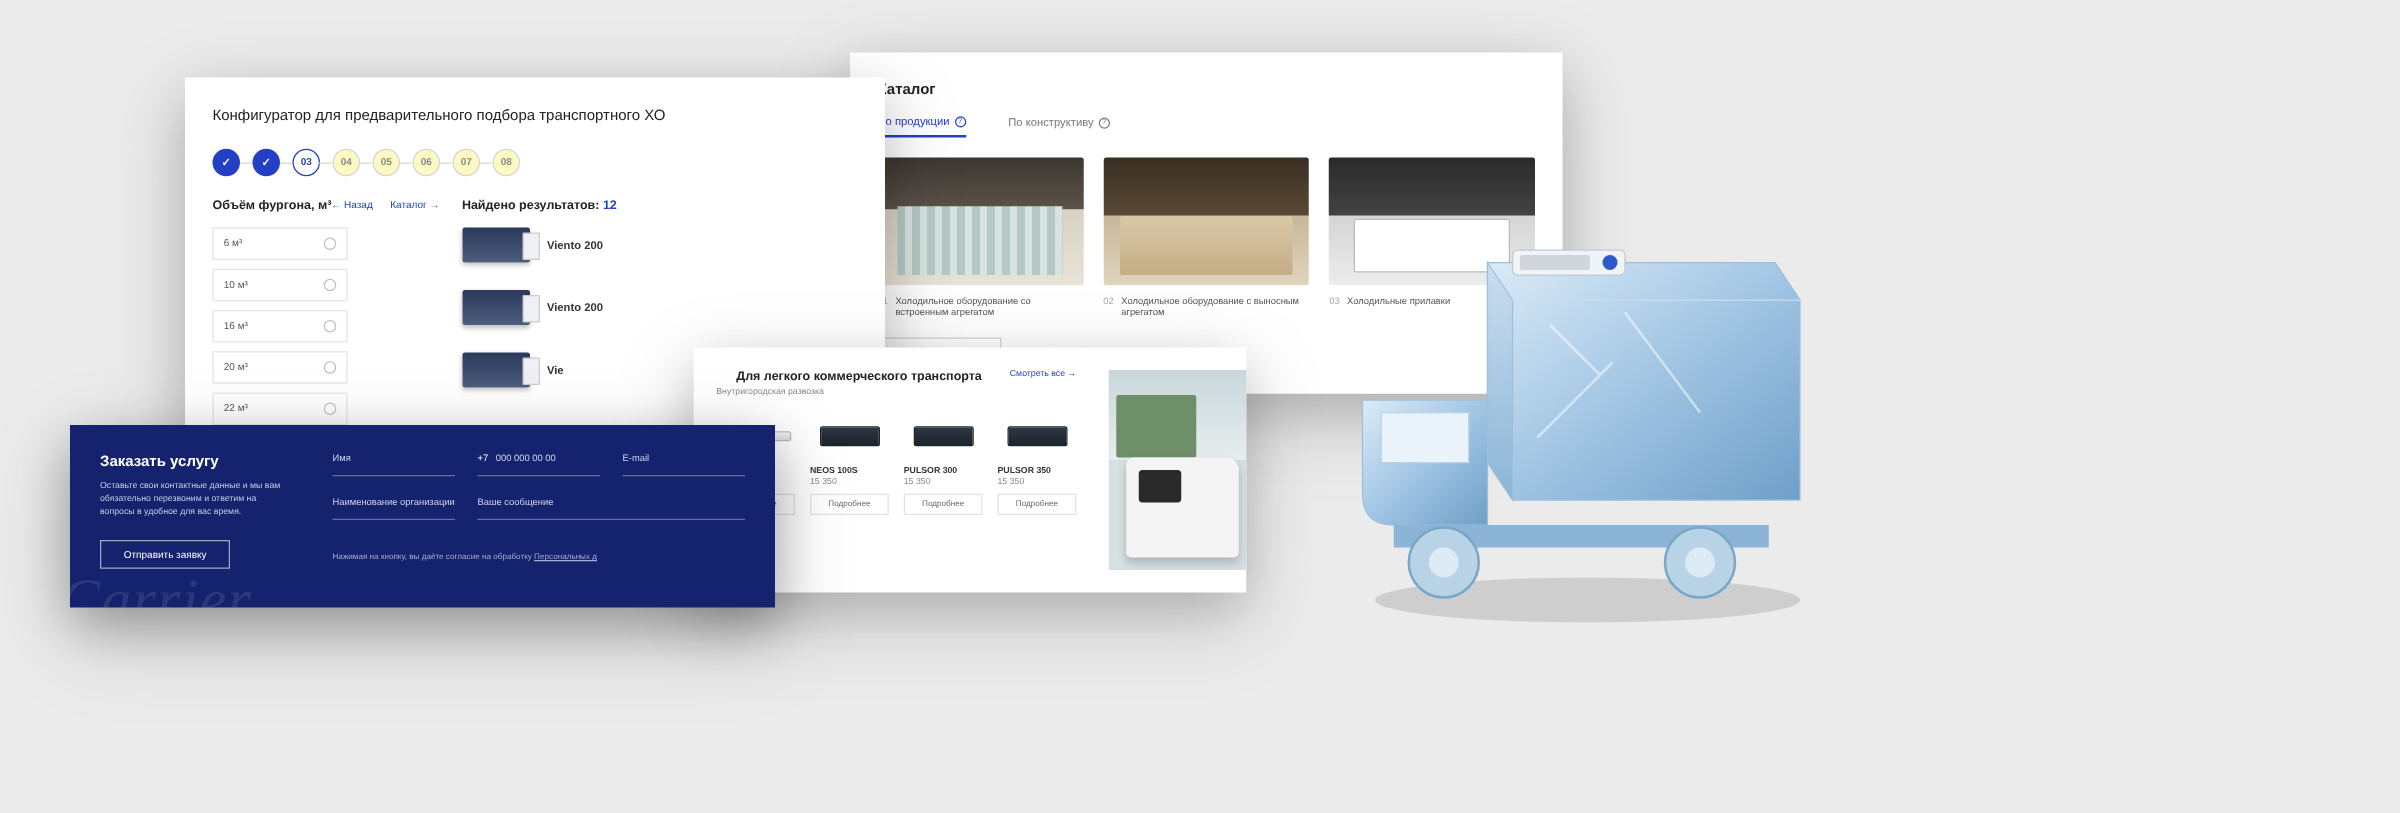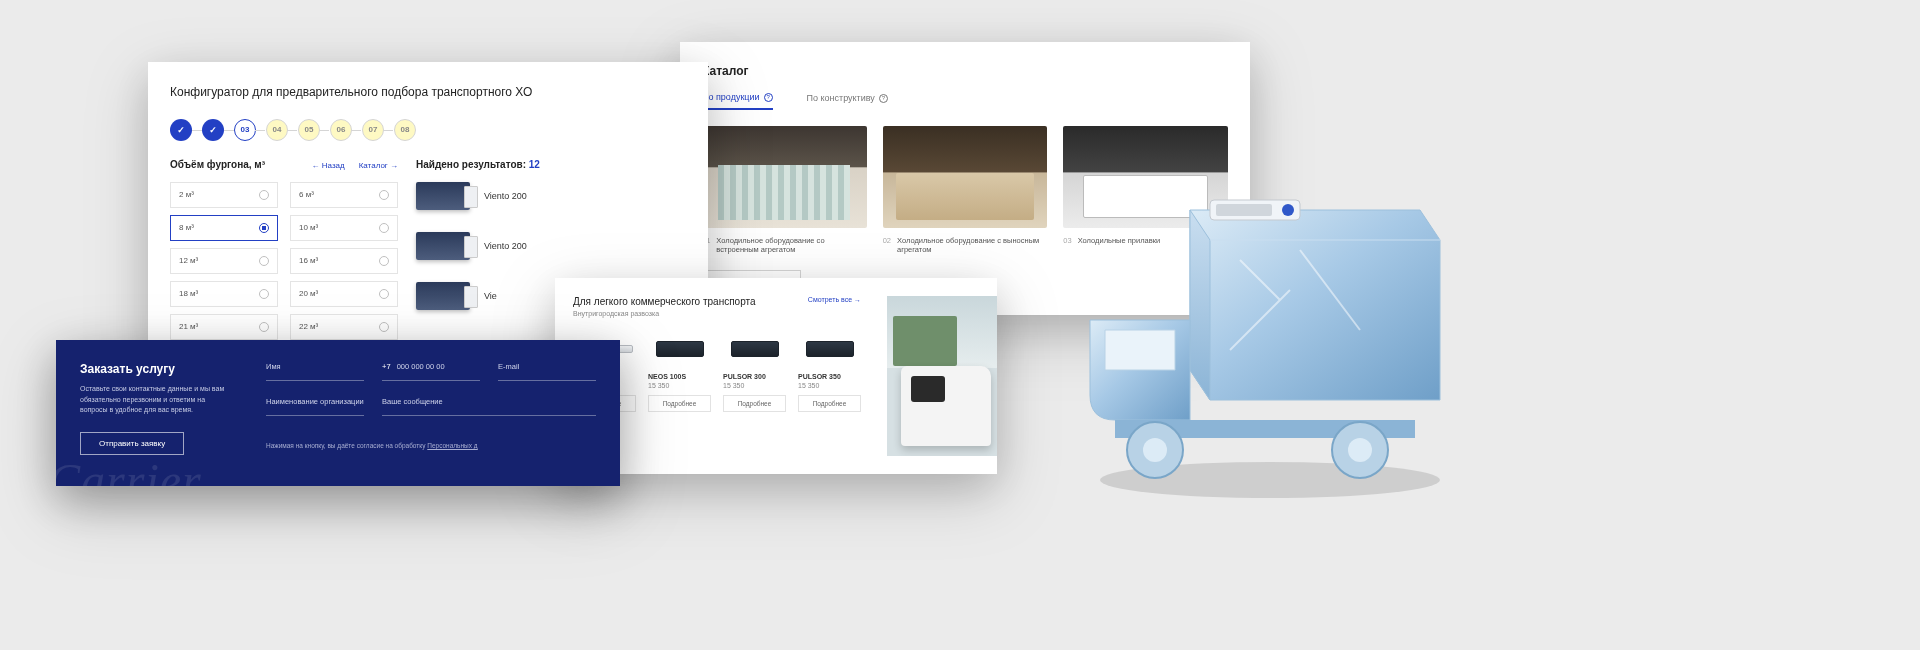--- a/index.html
+++ b/index.html
@@ -27,21 +27,21 @@
   .step {
     width: 22px; height: 22px; border-radius: 50%; display: flex; align-items: center; justify-content: center;
     font-size: 8px; font-weight: 600; margin-right: 10px; position: relative;
   }
   .step::after { content:""; position:absolute; right:-10px; width:10px; height:1px; background:#d5d5d5; top:50%; }
   .step:last-child::after { display:none; }
   .step.done { background:#2340c4; color:#fff; }
   .step.active { border:1px solid #2340c4; color:#2340c4; background:#fff; }
   .step.pending { border:1px solid #d5d5d5; color:#888; background:#fef9c3; }
   .check::before { content:"✓"; font-size:9px; }
-  .cfg-subrow { display:flex; justify-content:space-between; align-items:flex-end; margin-bottom:12px; }
+  .cfg-subrow { display:flex; justify-content:space-between; align-items:flex-start; margin-bottom:12px; }
   .cfg-subtitle { font-size:10px; font-weight:700; color:#232323; }
   .cfg-navbtns { display:flex; gap:14px; font-size:8px; color:#2340c4; }
   .cfg-navbtn { cursor:pointer; }
   .cfg-cols { display:flex; gap:18px; }
   .cfg-options { display:flex; gap:12px; flex: 0 0 auto; }
   .opt-col { display:flex; flex-direction:column; gap:7px; }
   .opt {
     width: 108px; height: 26px; border:1px solid #e4e4e4; display:flex; align-items:center;
     justify-content:space-between; padding:0 8px; font-size:8px; color:#555; cursor:pointer;
   }
@@ -50,21 +50,21 @@
   .opt.selected .radio { border-color:#2340c4; background: radial-gradient(circle,#2340c4 0 40%, #fff 45% 100%); }
   .cfg-results { flex:1; }
   .res-title { font-size:10px; font-weight:700; color:#232323; margin-bottom:12px; }
   .res-title .num { color:#2340c4; }
   .res-item { display:flex; align-items:center; gap:14px; margin-bottom:22px; }
   .res-img {
     width:54px; height:28px; background:linear-gradient(180deg,#2b3a5a,#4d5d7d);
     border-radius:2px; position:relative; box-shadow:0 2px 4px rgba(0,0,0,0.25);
   }
   .res-img::after { content:""; position:absolute; right:-8px; top:4px; width:12px; height:20px; background:#eef0f3; border:1px solid #ccc; border-radius:1px; }
-  .res-name { font-size:9px; color:#333; }
+  .res-name { font-size:9px; color:#333;font-weight:bold; }
 
   
   .panel-catalog {
     position:absolute;
     left: 680px;
     top: 42px;
     width: 570px;
     background:#fff;
     padding: 22px;
     box-shadow: 0 12px 40px rgba(0,0,0,0.12);
@@ -95,21 +95,21 @@
     left: 555px;
     top: 278px;
     width: 442px;
     background:#fff;
     padding: 18px 0 18px 18px;
     box-shadow: 0 12px 40px rgba(0,0,0,0.12);
     display:flex;
     gap:14px;
   }
   .comm-left { flex:1; padding-right:12px; }
-  .comm-title { font-size:10px; font-weight:400; color:#232323; }
+  .comm-title { font-size:10px; font-weight:700; color:#232323;margin-left:16px; }
   .comm-sub { font-size:7px; color:#888; margin-top:3px; }
   .comm-head { display:flex; justify-content:space-between; align-items:flex-start; margin-bottom:18px; }
   .comm-seeall { font-size:7px; color:#2340c4; cursor:pointer; }
   .comm-grid { display:flex; gap:12px; }
   .comm-item { flex:1; text-align:left; }
   .comm-img { width:100%; height:28px; display:flex; align-items:center; justify-content:center; }
   .unit {
     width:48px; height:16px; background:linear-gradient(180deg,#f3f5f7,#d7dbe0);
     border:1px solid #b8bcc2; border-radius:2px; position:relative;
   }
@@ -224,42 +224,20 @@
   <div class="cfg-cols">
     <div style="flex:0 0 auto;">
       <div class="cfg-subrow">
         <div class="cfg-subtitle">Объём фургона, м³</div>
         <div class="cfg-navbtns">
           <span class="cfg-navbtn">← Назад</span>
           <span class="cfg-navbtn">Каталог →</span>
         </div>
       </div>
       <div class="cfg-options">
-        <div class="opt-col">
-          <div class="opt">
-              <span>2 м³</span>
-              <span class="radio"></span>
-            </div>
-          <div class="opt selected">
-              <span>8 м³</span>
-              <span class="radio"></span>
-            </div>
-          <div class="opt">
-              <span>12 м³</span>
-              <span class="radio"></span>
-            </div>
-          <div class="opt">
-              <span>18 м³</span>
-              <span class="radio"></span>
-            </div>
-          <div class="opt">
-              <span>21 м³</span>
-              <span class="radio"></span>
-            </div>
-        </div>
         <div class="opt-col">
           <div class="opt">
               <span>6 м³</span>
               <span class="radio"></span>
             </div>
           <div class="opt">
               <span>10 м³</span>
               <span class="radio"></span>
             </div>
           <div class="opt">

